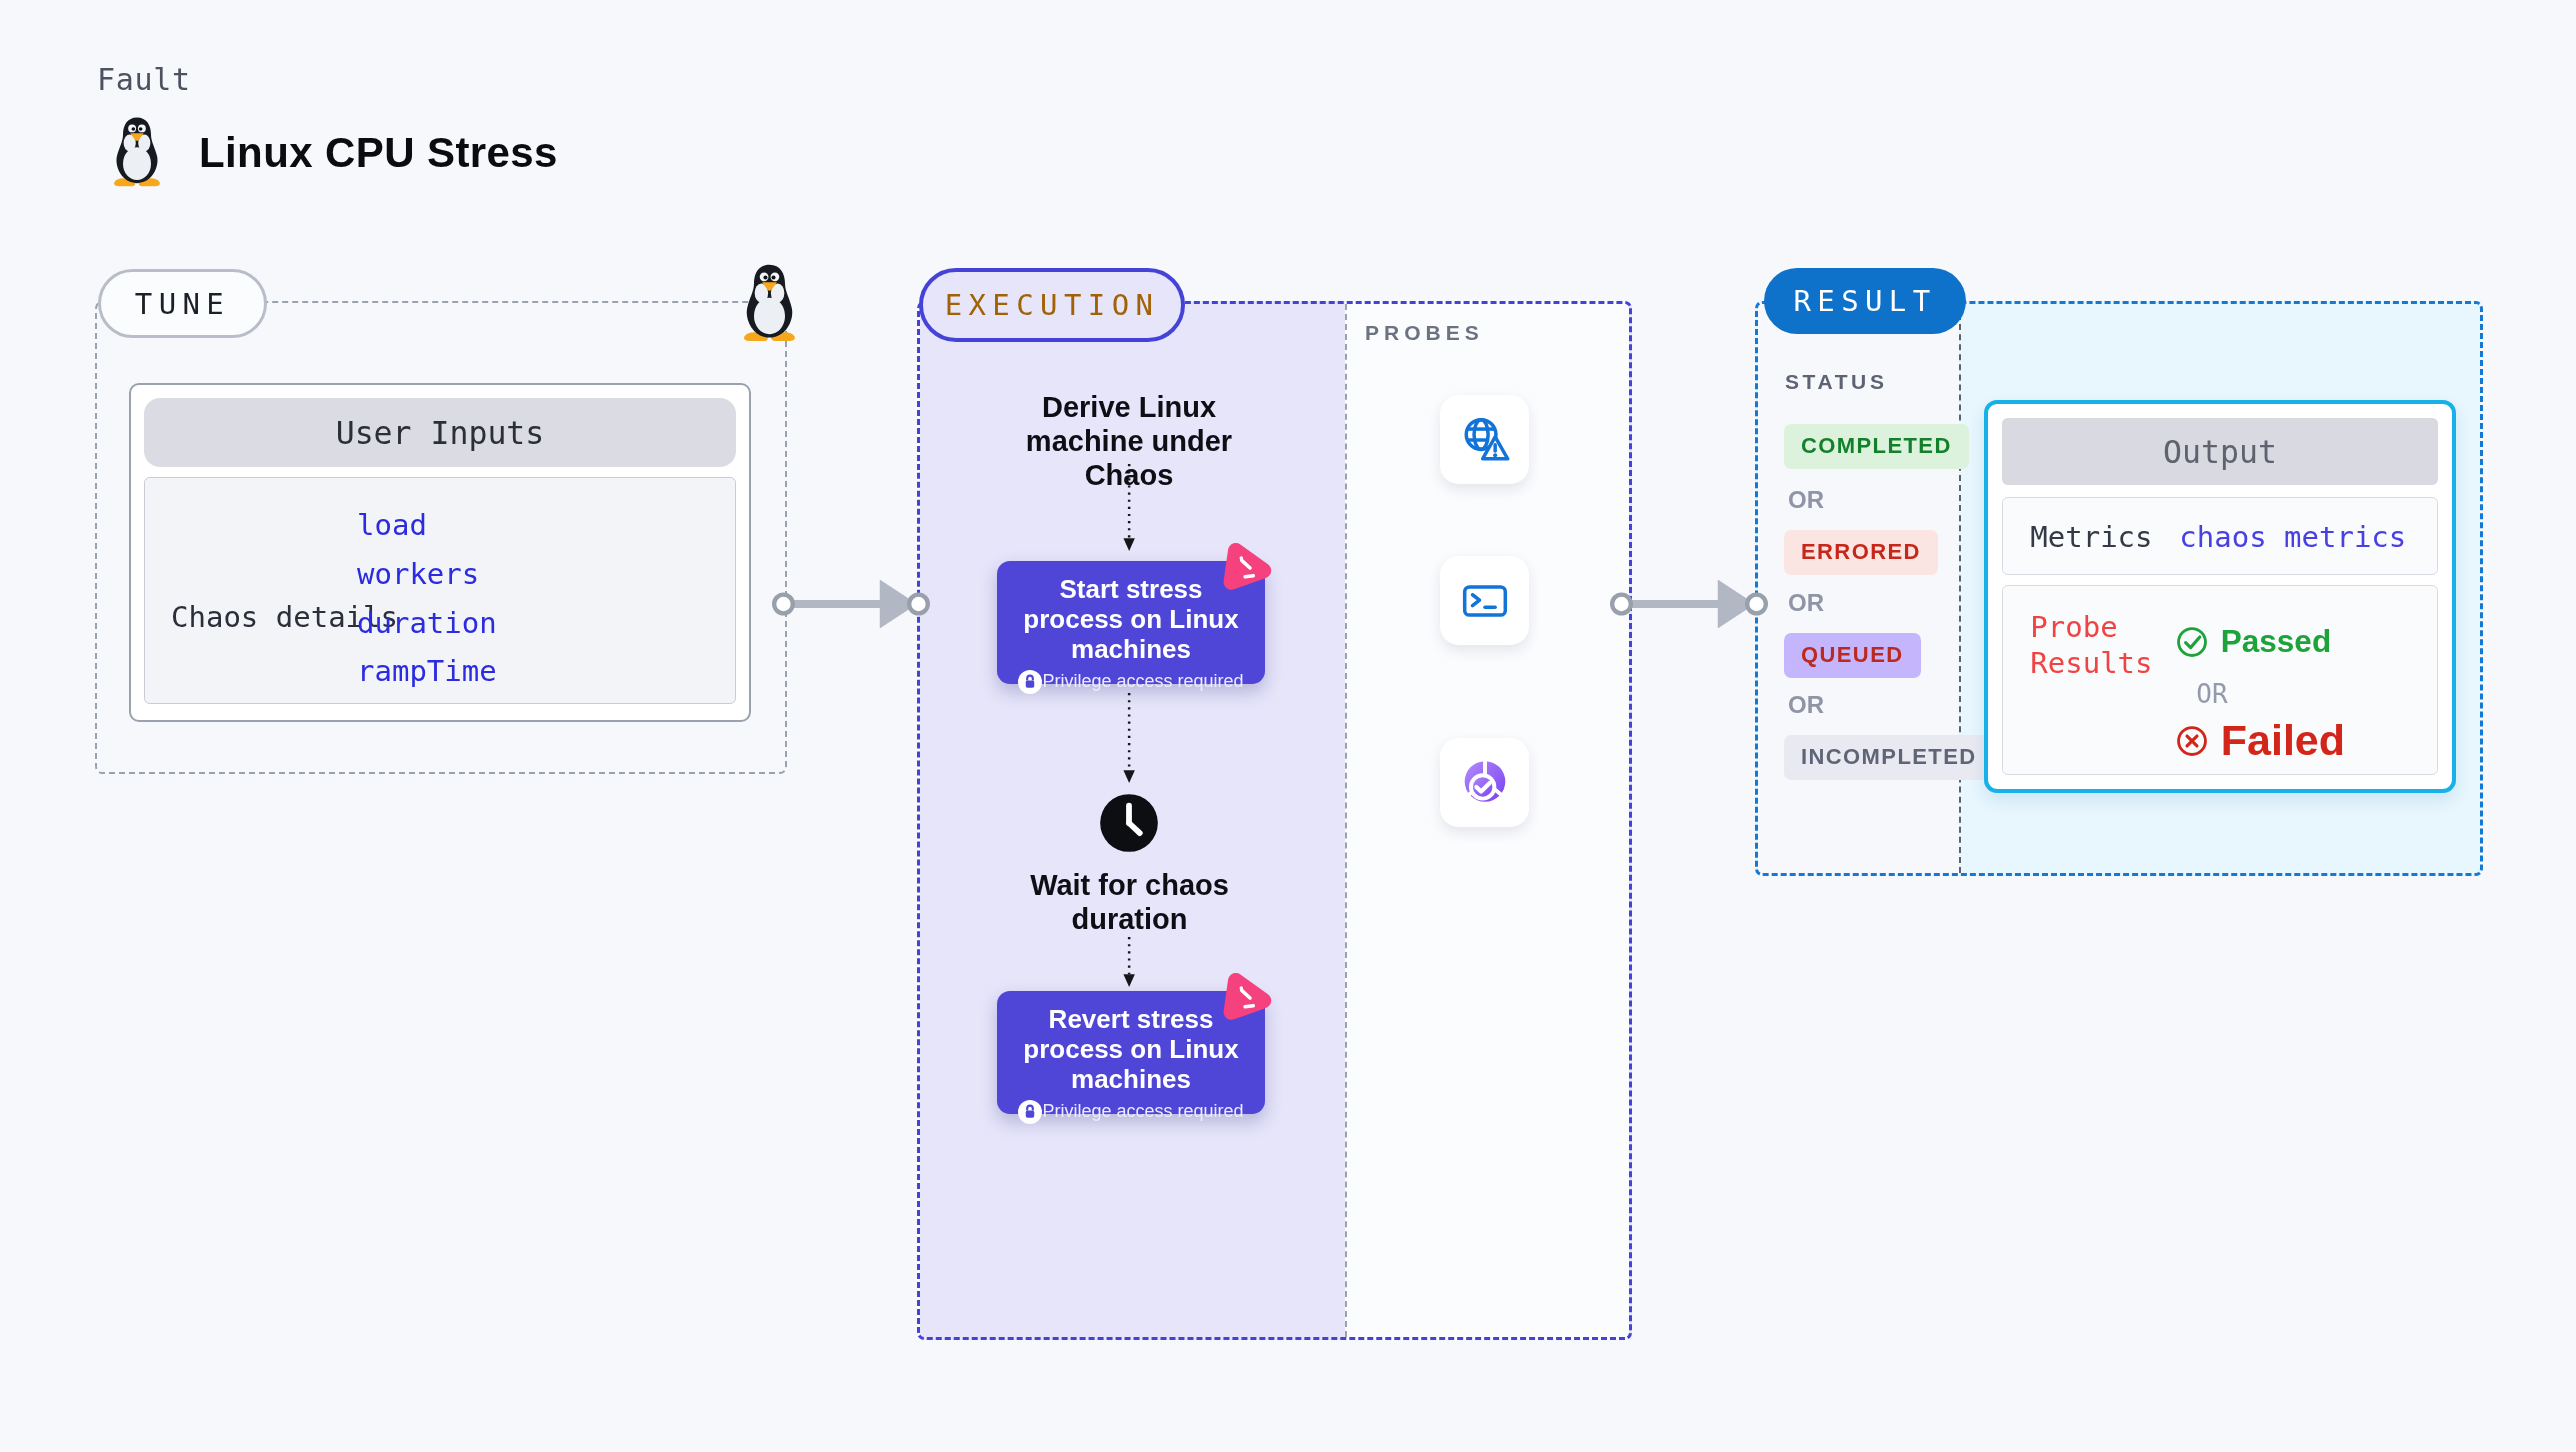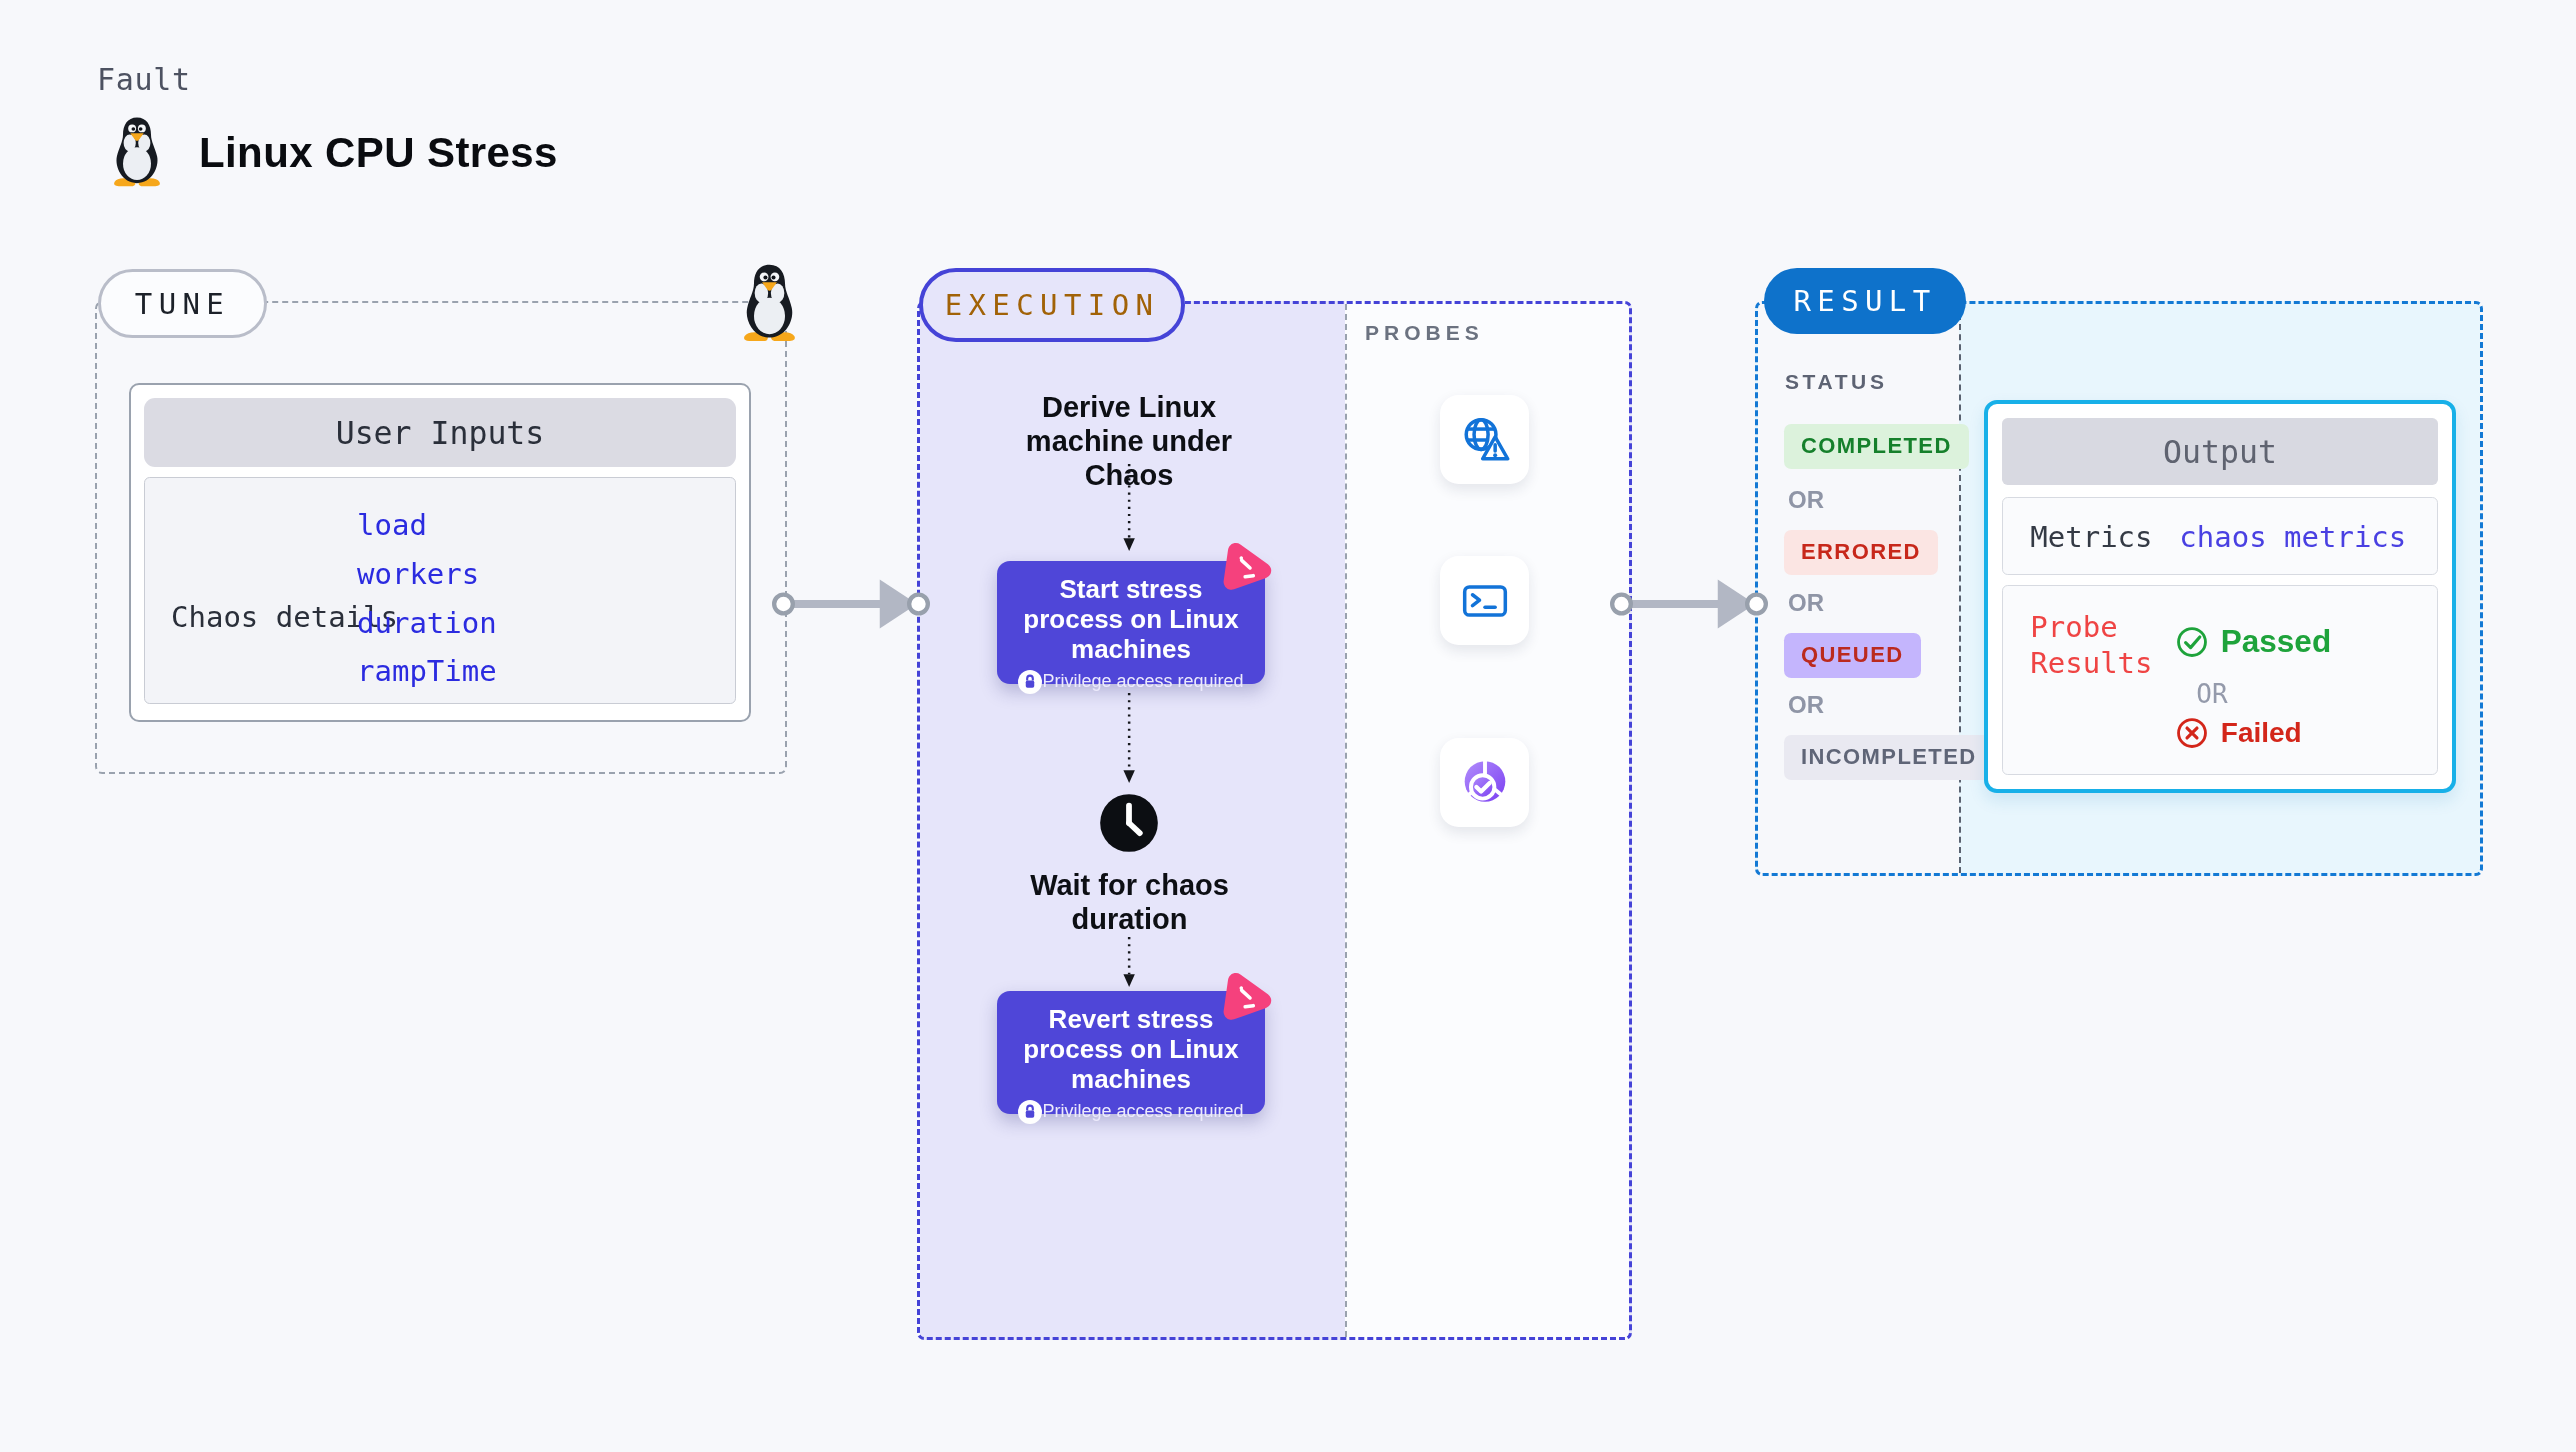--- a/index.html
+++ b/index.html
@@ -34,21 +34,21 @@
             background:linear-gradient(to right,#e6e5fa 0,#e6e5fa 425px,#fbfcfe 425px);}
   .exec-divider{left:425px;top:0;bottom:0;width:0;border-left:2.1px dashed #9aa2ae;}
   .result-box{left:1755px;top:301px;width:722px;height:569px;border-radius:7.2px;
               border:3.6px dashed #1379d4;z-index:1;
               background:linear-gradient(to right,rgba(0,0,0,0) 0,rgba(0,0,0,0) 201px,#e8f6fd 201px);}
   .result-divider{left:201px;top:0;bottom:0;width:0;border-left:2.1px dashed #5a6270;}
 
   
   .ui-card{left:129px;top:383px;width:618px;height:335px;background:#ffffff;
            border:2.9px solid #9aa2ae;border-radius:10px;z-index:3;}
-  .ui-head{left:13px;top:13px;right:13px;height:69px;background:#dbdbe3;border-radius:11px;
+  .ui-head{left:13px;top:13px;right:13px;height:69px;background:#dbdbe3;border-radius:16px;
            display:flex;align-items:center;justify-content:center;
            font-size:31.5px;color:#2a2f3a;}
   .ui-table{left:13px;top:92px;right:13px;height:225px;background:#f3f4f8;
             border:1.4px solid #c9ccd4;border-radius:5.7px;}
   .ui-row-label{left:26px;top:122px;font-size:29px;color:#2a2f3a;}
   .ui-link{left:212px;font-size:29px;color:#2b2be0;}
 
   
   .derive-text{left:1000px;top:390px;width:258px;text-align:center;
                font-size:29px;line-height:34px;font-weight:bold;color:#0d0f14;}
@@ -94,21 +94,21 @@
   .out-row{left:14.3px;right:14.3px;background:#fafbfd;border:1.4px solid #d7dae1;border-radius:5.7px;}
   .out-row-metrics{top:93px;height:76px;}
   .out-row-probe{top:181px;height:188px;}
   .out-metrics-label{left:27px;top:21.5px;font-size:29px;color:#343a45;}
   .out-metrics-value{left:176px;top:21.5px;font-size:29px;color:#4940e2;}
   .out-probe-label{left:27px;top:23px;width:143px;font-size:29px;line-height:36px;color:#ef4444;}
   .passed-row,.failed-row{left:172px;display:flex;align-items:center;gap:11.5px;}
   .passed-row{top:37px;}
   .failed-row{top:130px;}
   .passed-text{font-size:31.5px;font-weight:bold;color:#1ea33b;}
-  .failed-text{font-size:28px;font-weight:bold;color:#d3261a;}
+  .failed-text{font-size:43px;font-weight:bold;color:#d3261a;}
   .out-or{left:193px;top:93px;font-size:26px;color:#949aab;}
 
   .z2{z-index:2;} .z3{z-index:3;} .z6{z-index:6;}
 </style>
 </head>
 <body>
 
 <svg width="0" height="0" style="position:absolute">
   <defs>
     <linearGradient id="sloGrad" x1="0" y1="0" x2="1" y2="1">

